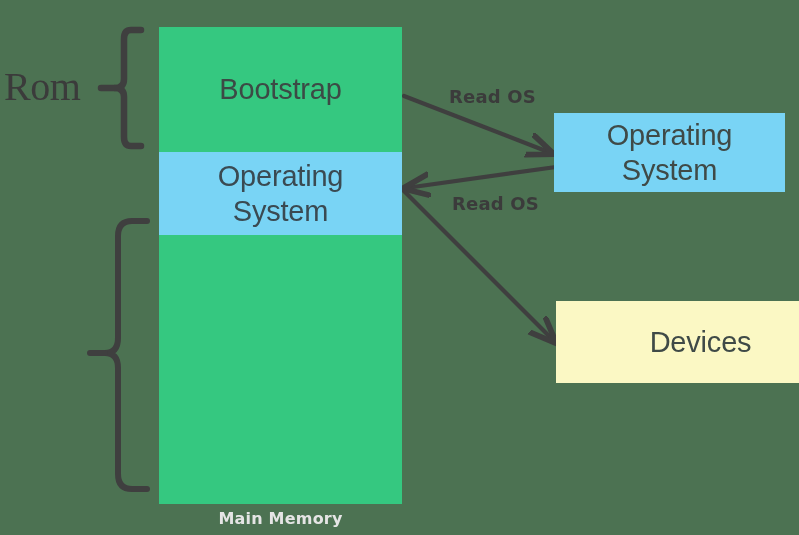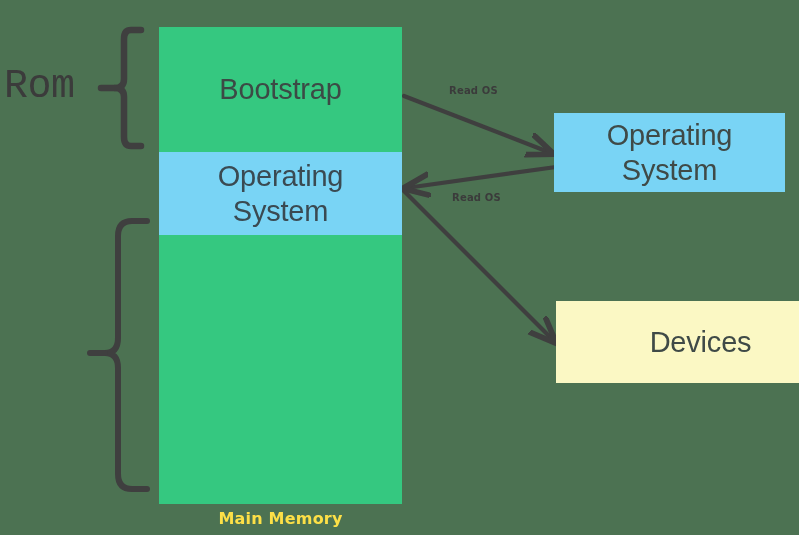--- a/index.html
+++ b/index.html
@@ -100,55 +100,55 @@
     font-size: 29px;
     font-weight: 400;
     color: #3f4a47;
     line-height: 1.18;
     letter-spacing: -0.2px;
   }
 
   
   .side-label {
     position: absolute;
-    font-family: Liberation Mono, monospace;
+    font-family: Liberation Serif, serif;
     font-size: 40px;
     font-weight: 400;
     color: #3b3b3b;
     letter-spacing: -0.5px;
     line-height: 1;
   }
   .label-rom { left: 4px; top: 67px; }
   .label-ram { left: 4px; top: 328px; }
 
   
   .arrow-label {
     position: absolute;
     font-family: "DejaVu Sans", sans-serif;
-    font-size: 10px;
+    font-size: 18px;
     font-weight: 700;
     color: #3b3b3b;
     line-height: 1.28;
     letter-spacing: 0.2px;
   }
   .label-read-os { left: 449px; top: 85px; }
   .label-load-os { left: 452px; top: 192px; }
   .label-start-dd { left: 424px; top: 305px; }
 
   
   .caption {
     position: absolute;
     left: 159px;
     top: 509px;
     width: 243px;
     text-align: center;
     font-family: "DejaVu Sans", sans-serif;
     font-size: 16px;
     font-weight: 700;
-    color: #fde047;
+    color: #e5e5e5;
     letter-spacing: 0.2px;
   }
 </style>
 </head>
 <body>
 
 <div id="stage">
 
   <svg class="svg-layer" viewBox="0 0 799 535">
     <defs>

